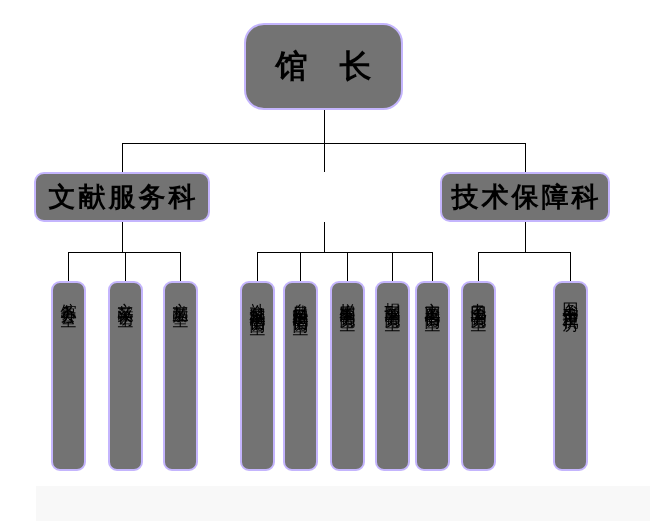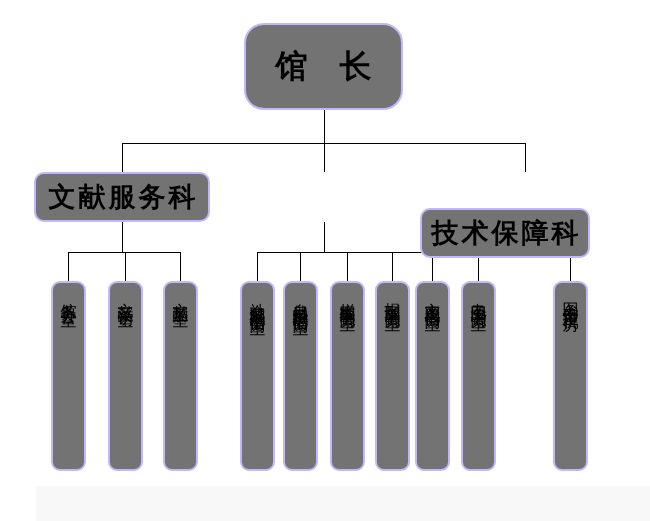--- a/index.html
+++ b/index.html
@@ -36,21 +36,21 @@
   }
   .dept-node {
     top: 172px; height: 50px;
     border-radius: 10px;
     font-size: 27px; font-weight: bold;
     letter-spacing: 3px; text-indent: 3px;
     white-space: nowrap;
   }
   .dept-1 { left: 34px;  width: 176px; }
   .dept-2 { left: 238px; width: 174px; }
-  .dept-3 { left: 420px; width: 170px; margin-top: 36px; }
+  .dept-3 { left: 440px; width: 170px; }
   .office-node {
     top: 281px; width: 35px; height: 190px;
     border-radius: 9px;
     align-items: flex-start;
     padding-top: 7px;
   }
   .office-node .vtext {
     writing-mode: vertical-rl;
     text-orientation: upright;
     font-size: 16px;

